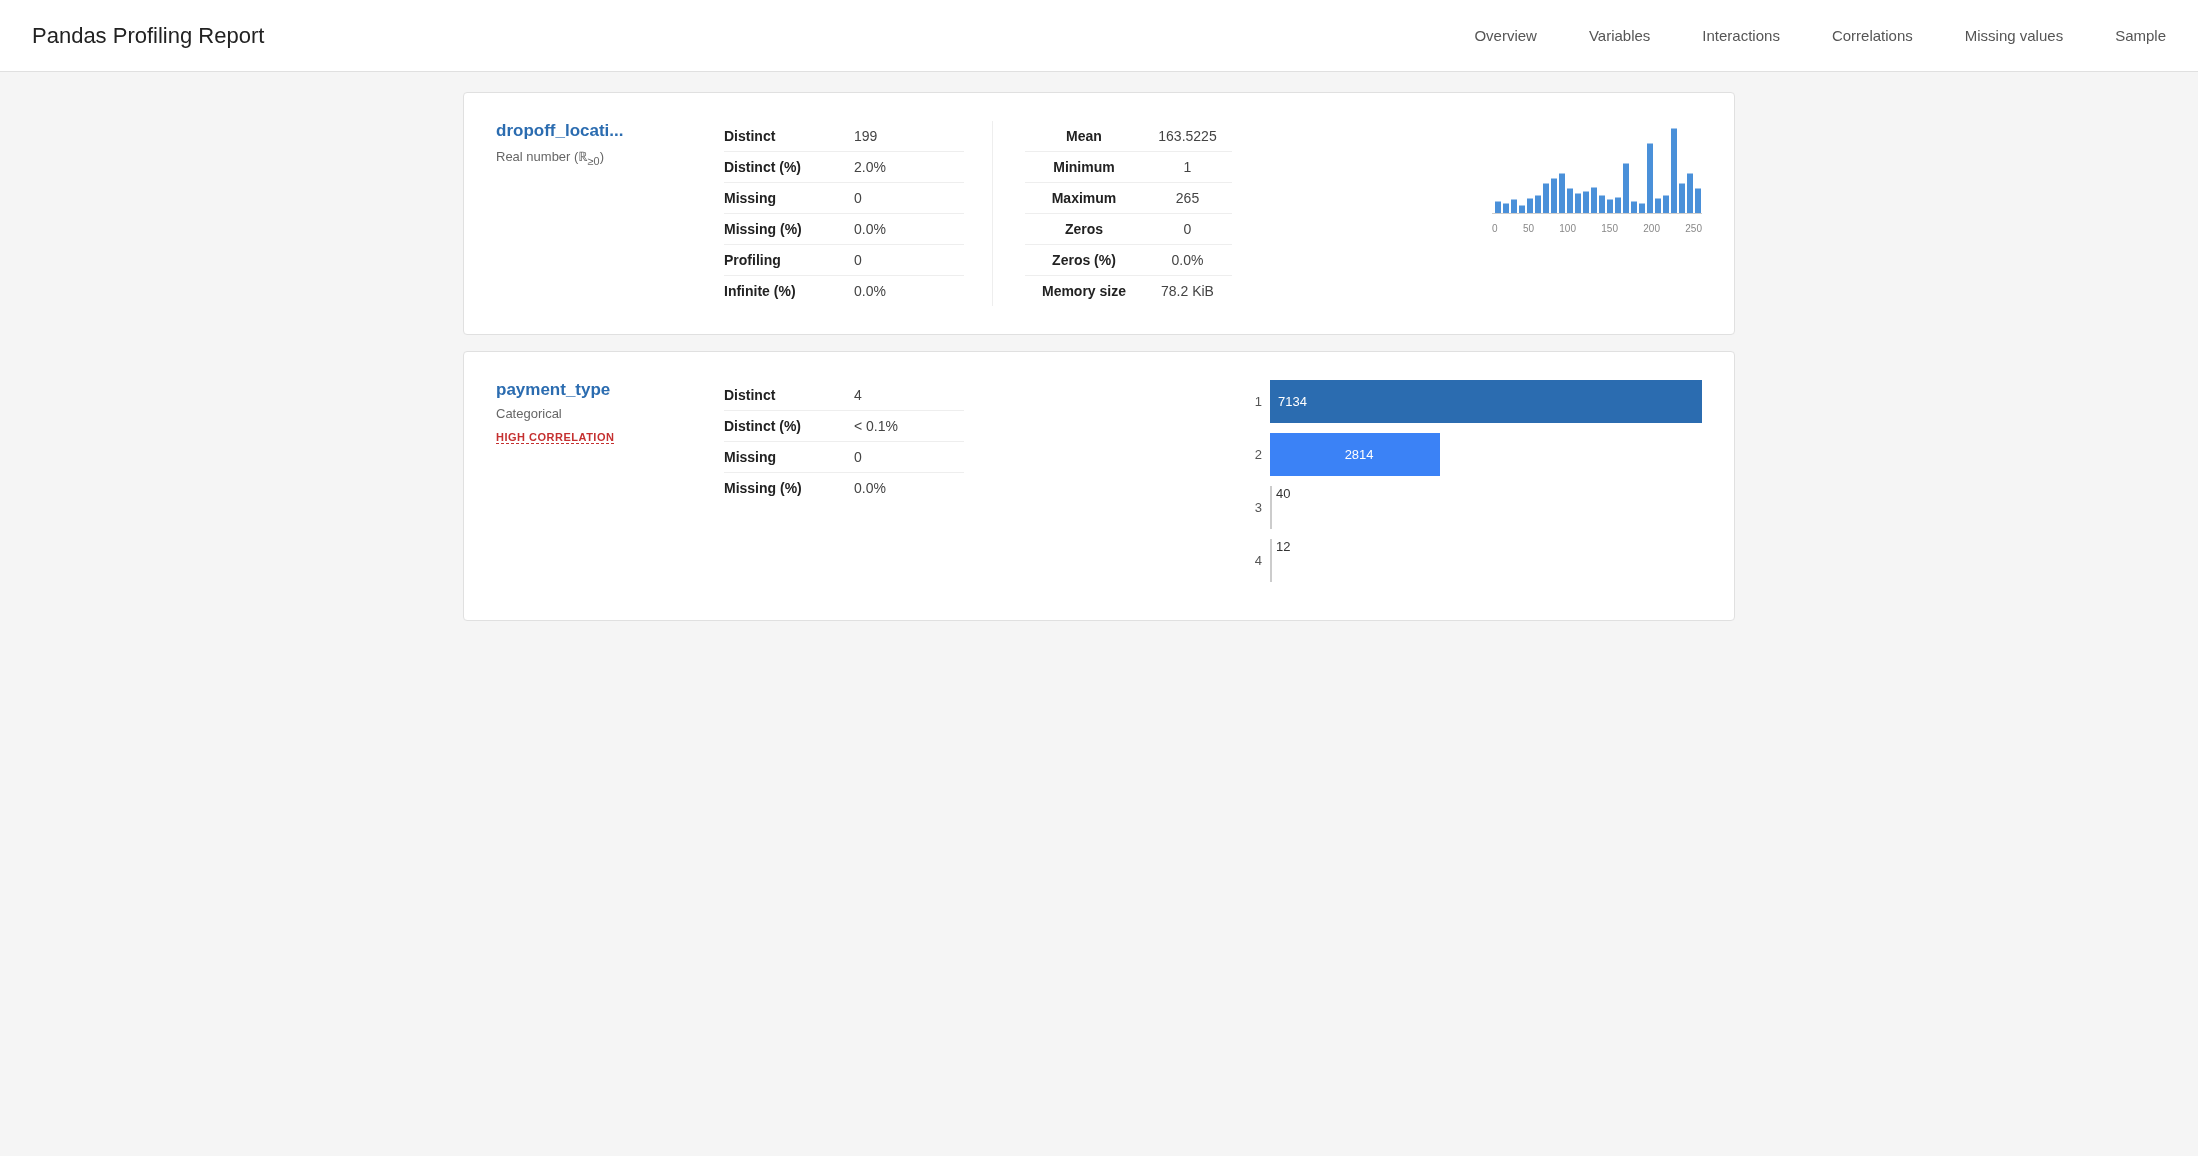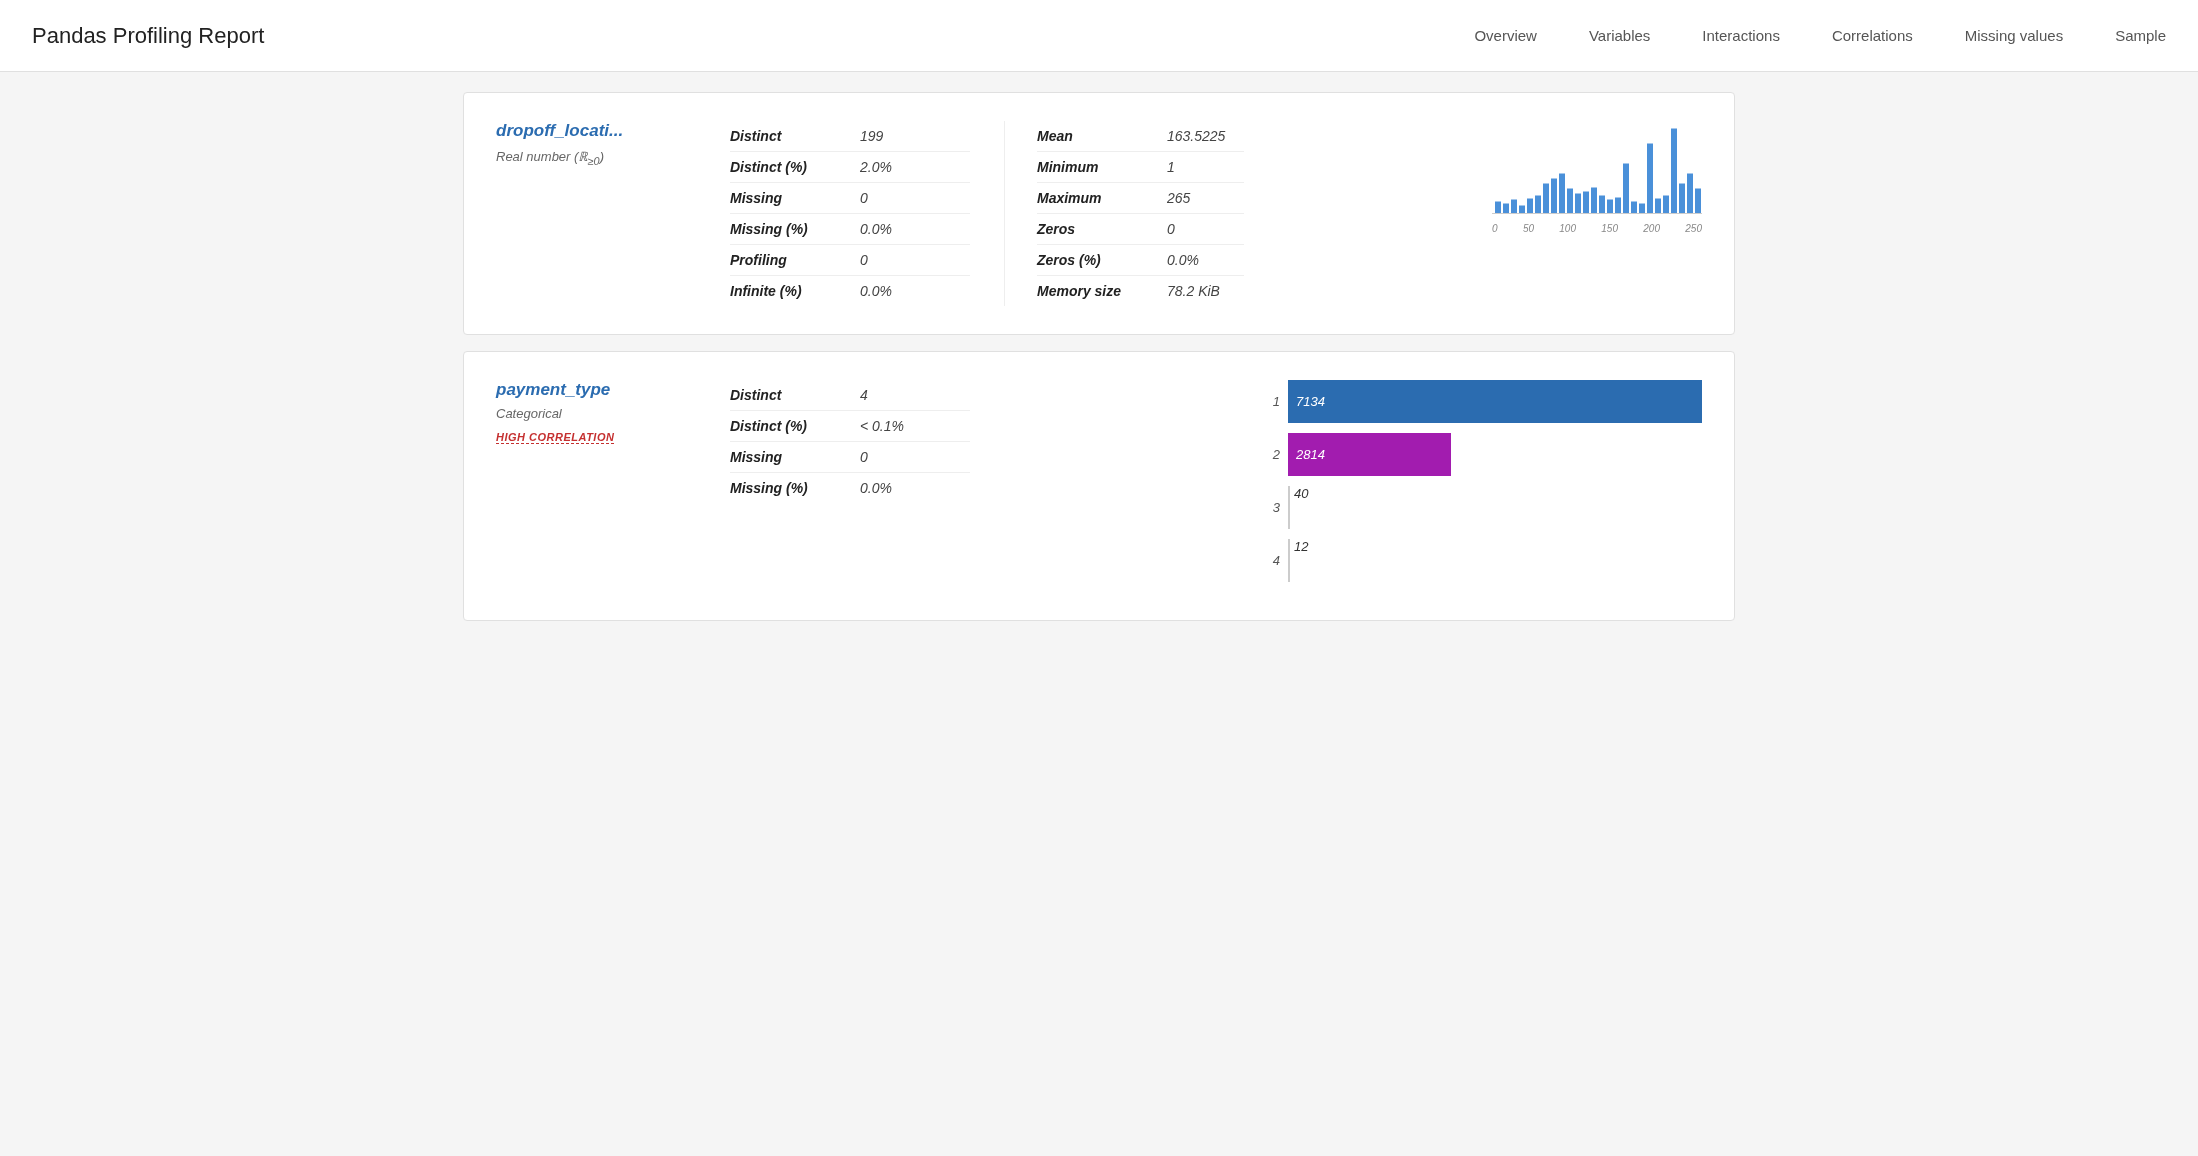--- a/index.html
+++ b/index.html
@@ -51,22 +51,21 @@
       background: #fff;
       border: 1px solid #e0e0e0;
       border-radius: 4px;
       margin-bottom: 16px;
       padding: 28px 32px;
     }
 
     .card-body {
       display: flex;
       align-items: flex-start;
-      gap: 14px;
-      font-style: italic;
+      gap: 8px;
     }
 
     
     .var-info {
       width: 220px;
       flex-shrink: 0;
       padding-right: 24px;
     }
     .var-name {
       font-size: 17px;
@@ -117,20 +116,21 @@
     .stats-right {
       width: 240px;
       flex-shrink: 0;
       padding-left: 32px;
       border-left: 1px solid #eee;
       margin-left: 20px;
     }
     .stats-right table {
       width: 100%;
       border-collapse: collapse;
+      text-align: center;
     }
     .stats-right td {
       padding: 7px 12px 7px 0;
       border-bottom: 1px solid #eee;
       font-size: 14px;
       vertical-align: top;
     }
     .stats-right td:first-child {
       font-weight: 600;
       color: #222;
@@ -204,21 +204,22 @@
       height: 43px;
     }
     .bar-fill {
       height: 100%;
       background: #2b6cb0;
       display: flex;
       align-items: center;
       padding-left: 8px;
     }
     .bar-fill.light {
-      background: #a21caf;
+      background: #3b82f6;
+      justify-content: center;
     }
     .bar-value {
       font-size: 13px;
       color: #fff;
       font-weight: 500;
     }
     .bar-value-outside {
       font-size: 13px;
       color: #333;
       margin-left: 6px;

